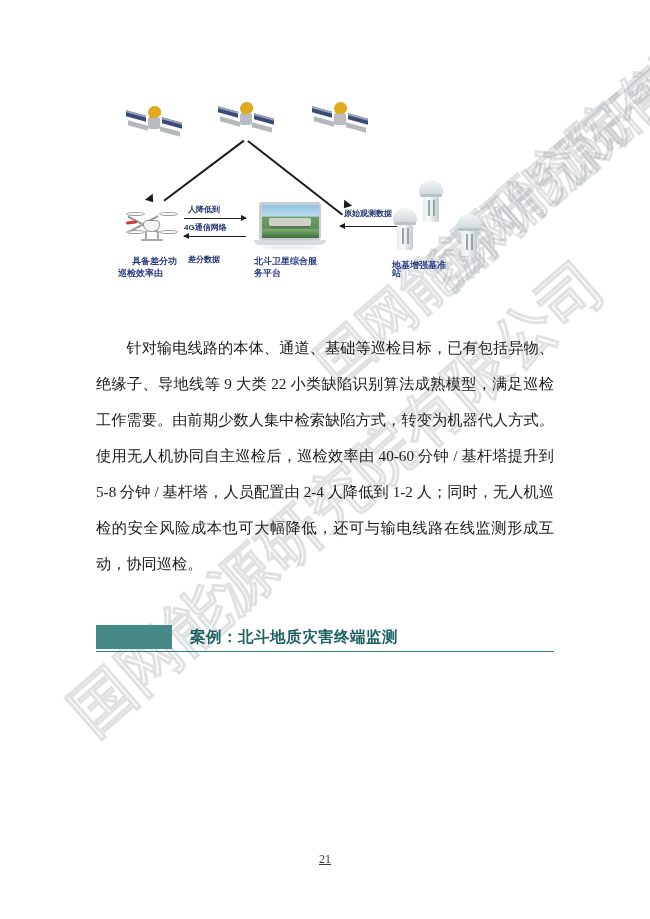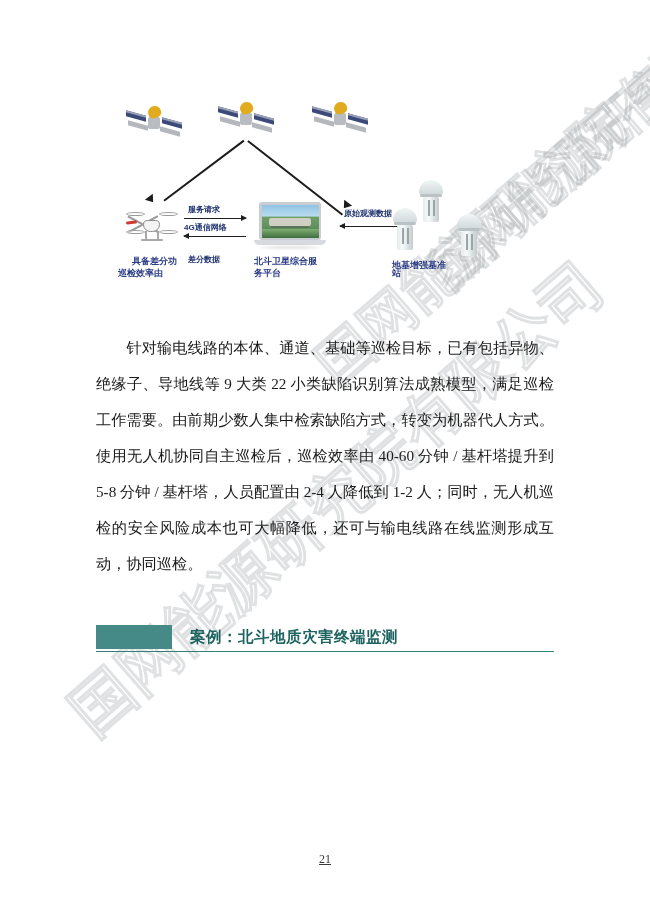--- a/index.html
+++ b/index.html
@@ -412,21 +412,21 @@
           <div class="hub"></div>
           <div class="accent"></div>
           <div class="leg" style="left:21px;"></div>
           <div class="leg" style="left:33px;"></div>
           <div class="skid"></div>
         </div>
 
         <div class="dlabel" style="left:36px; top:160px; font-size:9px;">具备差分功</div>
         <div class="dlabel" style="left:22px; top:172px; font-size:9px;">巡检效率由</div>
 
-        <div class="flow-label" style="left:92px; top:108px;">服务请求</div>
+        <div class="flow-label" style="left:92px; top:108px;">人降低到</div>
         <div class="flow-arrow" style="left:88px; top:122px; width:62px;">
           <div class="tip" style="right:-1px; border-width:3.5px 0 3.5px 6px;
                border-color:transparent transparent transparent #1f1f1f;"></div>
         </div>
 
         <div class="flow-label" style="left:88px; top:126px;">4G通信网络</div>
         <div class="flow-arrow" style="left:88px; top:140px; width:62px;">
           <div class="tip" style="left:-1px; border-width:3.5px 6px 3.5px 0;
                border-color:transparent #1f1f1f transparent transparent;"></div>
         </div>

